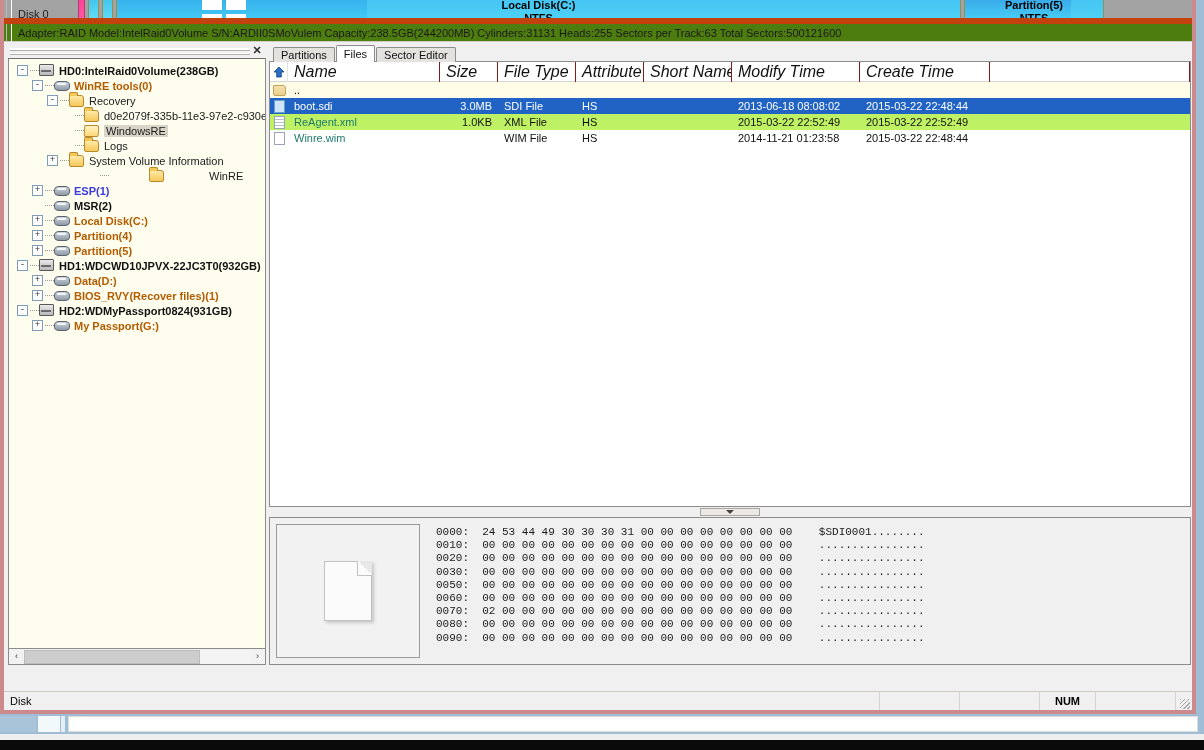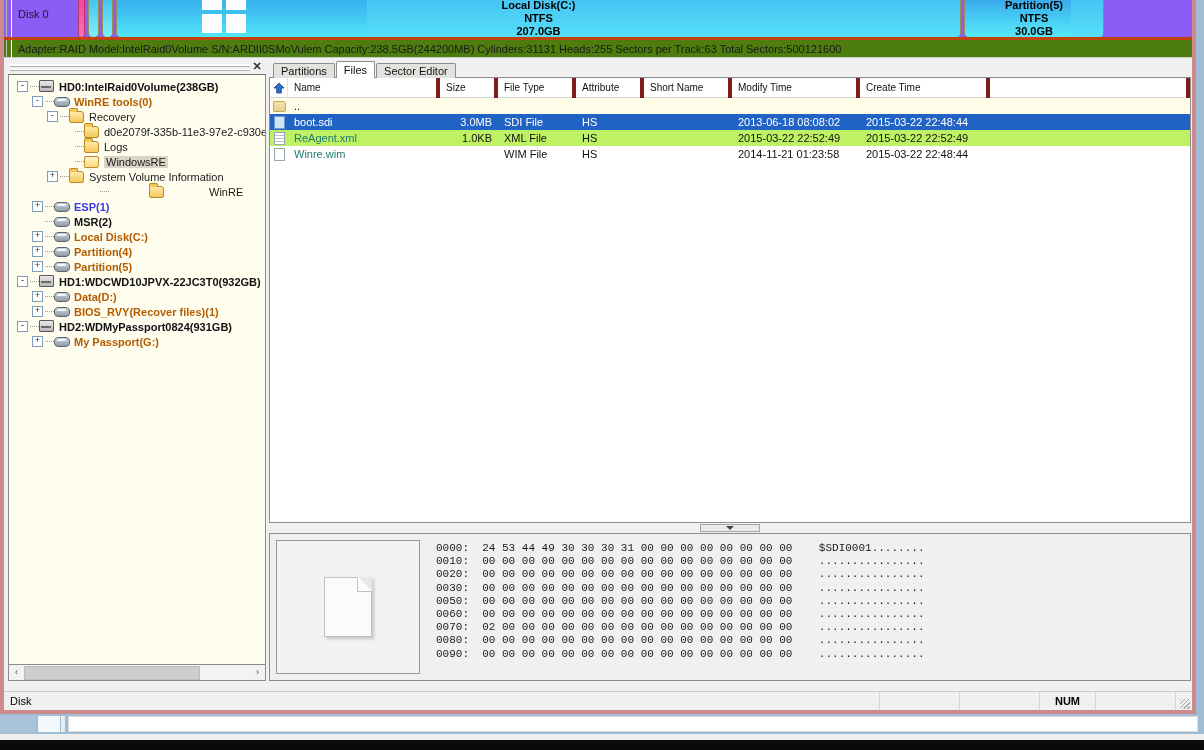--- a/index.html
+++ b/index.html
@@ -20,23 +20,23 @@
   .app-window {
     position: absolute; left: 0; top: 0; width: 1196px; height: 714px;
     background: #f0f0f0;
     border: 4px solid #cd8a8c;
     border-top: 0;
     overflow: hidden;
   }
 
   
   .disk-strip {
-    position: relative; height: 40px; width: 100%;
-    background: #8b5cf6;
-    border-bottom: 3px solid #c2410c;
+    position: relative; height: 24px; width: 100%;
+    background: #a3a3a3;
+    border-bottom: 6px solid #c2410c;
     overflow: hidden;
   }
   .disk-left-grip {
     position:absolute; left:2px; top:0; width:6px; height:40px;
     border-left:1px solid #b9b9b9; border-right:1px solid #fff;
   }
   .disk-label {
     position: absolute; left: 14px; top: 8px;
     font-size: 11px; color: #1a1a1a;
   }
@@ -162,23 +162,24 @@
     margin-right:1px; border-radius:2px 2px 0 0; cursor:pointer; position:relative; z-index:2;
   }
   .tab.active { background:#ffffff; height:17px; line-height:16px; z-index:3; }
 
   .filelist {
     flex:1; background:#fff; border:1px solid #8c8c8c; border-top:0; overflow:hidden;
     display:flex; flex-direction:column;
   }
   .fl-header { display:flex; height:20px; background:#fff; border-bottom:1px solid #d6d6d6; align-items:center;}
   .fl-header .hc {
-    font-size:10px; color:#111; height:20px; line-height:20px;
-    border-right:4px solid #7f1d1d; padding-left:6px; overflow:hidden; white-space:nowrap;
+    font-size:16px; color:#111; height:20px; line-height:20px;
+    border-right:1px solid #7f1d1d; padding-left:6px; overflow:hidden; white-space:nowrap;
     cursor:pointer;
+    font-style:italic;
   }
   .sort-arrow { width:18px; display:flex; align-items:center; justify-content:center; height:20px; border-right:1px solid #e3e3e3;}
   .fl-row { display:flex; height:16px; align-items:center; font-size:11px; white-space:nowrap; }
   .fl-row.alt { background:#bef264; }
   .fl-row.parent { background:#fffde8; }
   .fl-row.selected { background:#2163c4; }
   .fl-row.selected .cell { color:#fff; }
   .cell { padding-left:6px; overflow:hidden; color:#111; }
   .cell.num { text-align:right; padding-right:6px; padding-left:0; }
   .cell.fname { color:#1f7a6e; display:flex; align-items:center; gap:4px; }
@@ -322,31 +323,31 @@
                 <div class="dots"></div>
                 <div class="ticon">
                   <div class="ico-folder"></div>
                 </div>
                 <div class="tlabel">d0e2079f-335b-11e3-97e2-c930e9</div>
               </div>
               <div class="tnode" style="padding-left: 45px;">
                 <div class="twist none"></div>
                 <div class="dots"></div>
                 <div class="ticon">
-                  <div class="ico-folder"></div>
-                </div>
-                <div class="tlabel">Logs</div>
+                  <div class="ico-folder-open"></div>
+                </div>
+                <div class="tlabel sel">WindowsRE</div>
               </div>
               <div class="tnode" style="padding-left: 45px;">
                 <div class="twist none"></div>
                 <div class="dots"></div>
                 <div class="ticon">
-                  <div class="ico-folder-open"></div>
-                </div>
-                <div class="tlabel sel">WindowsRE</div>
+                  <div class="ico-folder"></div>
+                </div>
+                <div class="tlabel">Logs</div>
               </div>
               <div class="tnode" style="padding-left: 30px;">
                 <div class="twist">+</div>
                 <div class="dots"></div>
                 <div class="ticon">
                   <div class="ico-folder"></div>
                 </div>
                 <div class="tlabel">System Volume Information</div>
               </div>
               <div class="tnode" style="padding-left: 30px; gap: 40px;">

